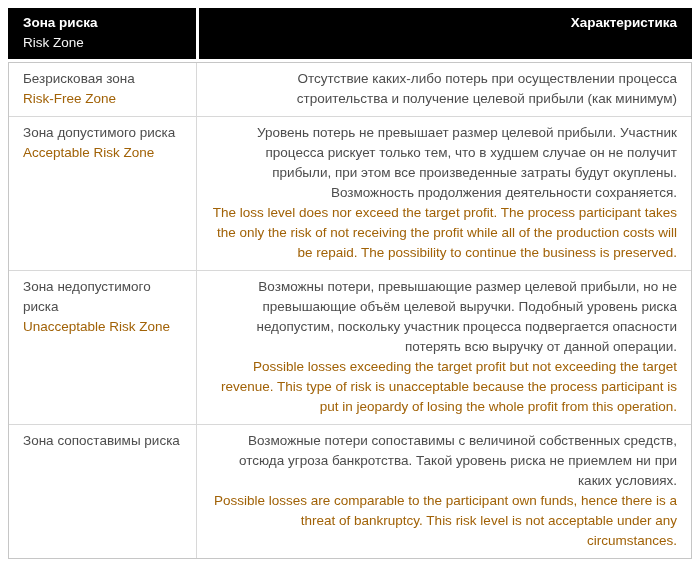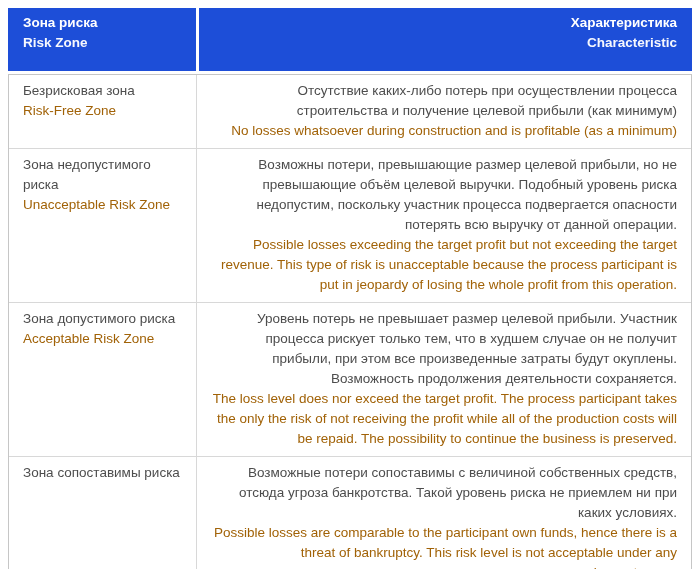--- a/index.html
+++ b/index.html
@@ -15,29 +15,29 @@
     box-sizing: border-box;
     padding: 8px;
   }
   
   .thead {
     display: flex;
     gap: 3px;
     margin-bottom: 3px;
   }
   .thead .hcell {
-    background: #1d4ed8;
+    background: #000000;
     color: #ffffff;
-    padding: 5px 15px 18px 15px;
+    padding: 5px 15px 6px 15px;
     box-sizing: border-box;
     font-size: 13.5px;
     line-height: 20px;
   }
   .thead .hcell .ru { font-weight: 700; }
-  .thead .hcell .en { font-weight: 700; color: rgba(255,255,255,0.96); }
+  .thead .hcell .en { font-weight: 400; color: rgba(255,255,255,0.96); }
   .col-zone  { width: 188px; flex: 0 0 188px; }
   .col-desc  { flex: 1 1 auto; text-align: right; }
   
   .tbody {
     border: 1px solid #c6c6c6;
     background: #ffffff;
   }
   .trow {
     display: flex;
     border-bottom: 1px solid #d8d8d8;
@@ -58,56 +58,54 @@
 
 <div class="page">
 
   <div class="thead">
     <div class="hcell col-zone">
       <div class="ru">Зона риска</div>
       <div class="en">Risk Zone</div>
     </div>
     <div class="hcell col-desc">
       <div class="ru">Характеристика</div>
-      <div class="en">Characteristic</div>
     </div>
   </div>
 
   <div class="tbody">
 
     <div class="trow">
       <div class="tcell zone col-zone">
         <div class="ru-text">Безрисковая зона</div>
         <div class="en-text">Risk-Free Zone</div>
       </div>
       <div class="tcell col-desc">
         <div class="ru-text">Отсутствие каких-либо потерь при осуществлении процесса строительства и получение целевой прибыли (как минимум)</div>
-        <div class="en-text">No losses whatsoever during construction and is profitable (as a minimum)</div>
+      </div>
+    </div>
+
+    <div class="trow">
+      <div class="tcell zone col-zone">
+        <div class="ru-text">Зона допустимого риска</div>
+        <div class="en-text">Acceptable Risk Zone</div>
+      </div>
+      <div class="tcell col-desc">
+        <div class="ru-text">Уровень потерь не превышает размер целевой прибыли. Участник процесса рискует только тем, что в худшем случае он не получит прибыли, при этом все произведенные затраты будут окуплены. Возможность продолжения деятельности сохраняется.</div>
+        <div class="en-text">The loss level does nor exceed the target profit. The process participant takes the only the risk of not receiving the profit while all of the production costs will be repaid. The possibility to continue the business is preserved.</div>
       </div>
     </div>
 
     <div class="trow">
       <div class="tcell zone col-zone">
         <div class="ru-text">Зона недопустимого риска</div>
         <div class="en-text">Unacceptable Risk Zone</div>
       </div>
       <div class="tcell col-desc">
         <div class="ru-text">Возможны потери, превышающие размер целевой прибыли, но не превышающие объём целевой выручки. Подобный уровень риска недопустим, поскольку участник процесса подвергается опасности потерять всю выручку от данной операции.</div>
         <div class="en-text">Possible losses exceeding the target profit but not exceeding the target revenue. This type of risk is unacceptable because the process participant is put in jeopardy of losing the whole profit from this operation.</div>
-      </div>
-    </div>
-
-    <div class="trow">
-      <div class="tcell zone col-zone">
-        <div class="ru-text">Зона допустимого риска</div>
-        <div class="en-text">Acceptable Risk Zone</div>
-      </div>
-      <div class="tcell col-desc">
-        <div class="ru-text">Уровень потерь не превышает размер целевой прибыли. Участник процесса рискует только тем, что в худшем случае он не получит прибыли, при этом все произведенные затраты будут окуплены. Возможность продолжения деятельности сохраняется.</div>
-        <div class="en-text">The loss level does nor exceed the target profit. The process participant takes the only the risk of not receiving the profit while all of the production costs will be repaid. The possibility to continue the business is preserved.</div>
       </div>
     </div>
 
     <div class="trow">
       <div class="tcell zone col-zone">
         <div class="ru-text">Зона сопоставимы риска</div>
       </div>
       <div class="tcell col-desc">
         <div class="ru-text">Возможные потери сопоставимы с величиной собственных средств, отсюда угроза банкротства. Такой уровень риска не приемлем ни при каких условиях.</div>
         <div class="en-text">Possible losses are comparable to the participant own funds, hence there is a threat of bankruptcy. This risk level is not acceptable under any circumstances.</div>

